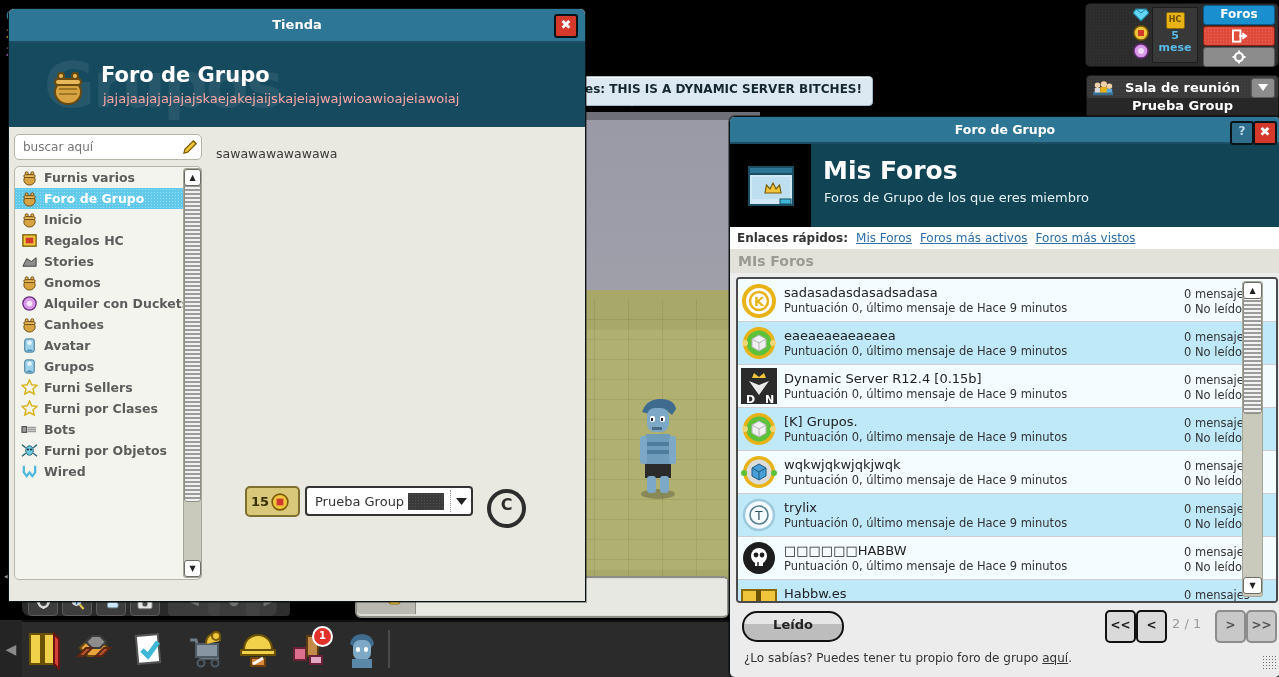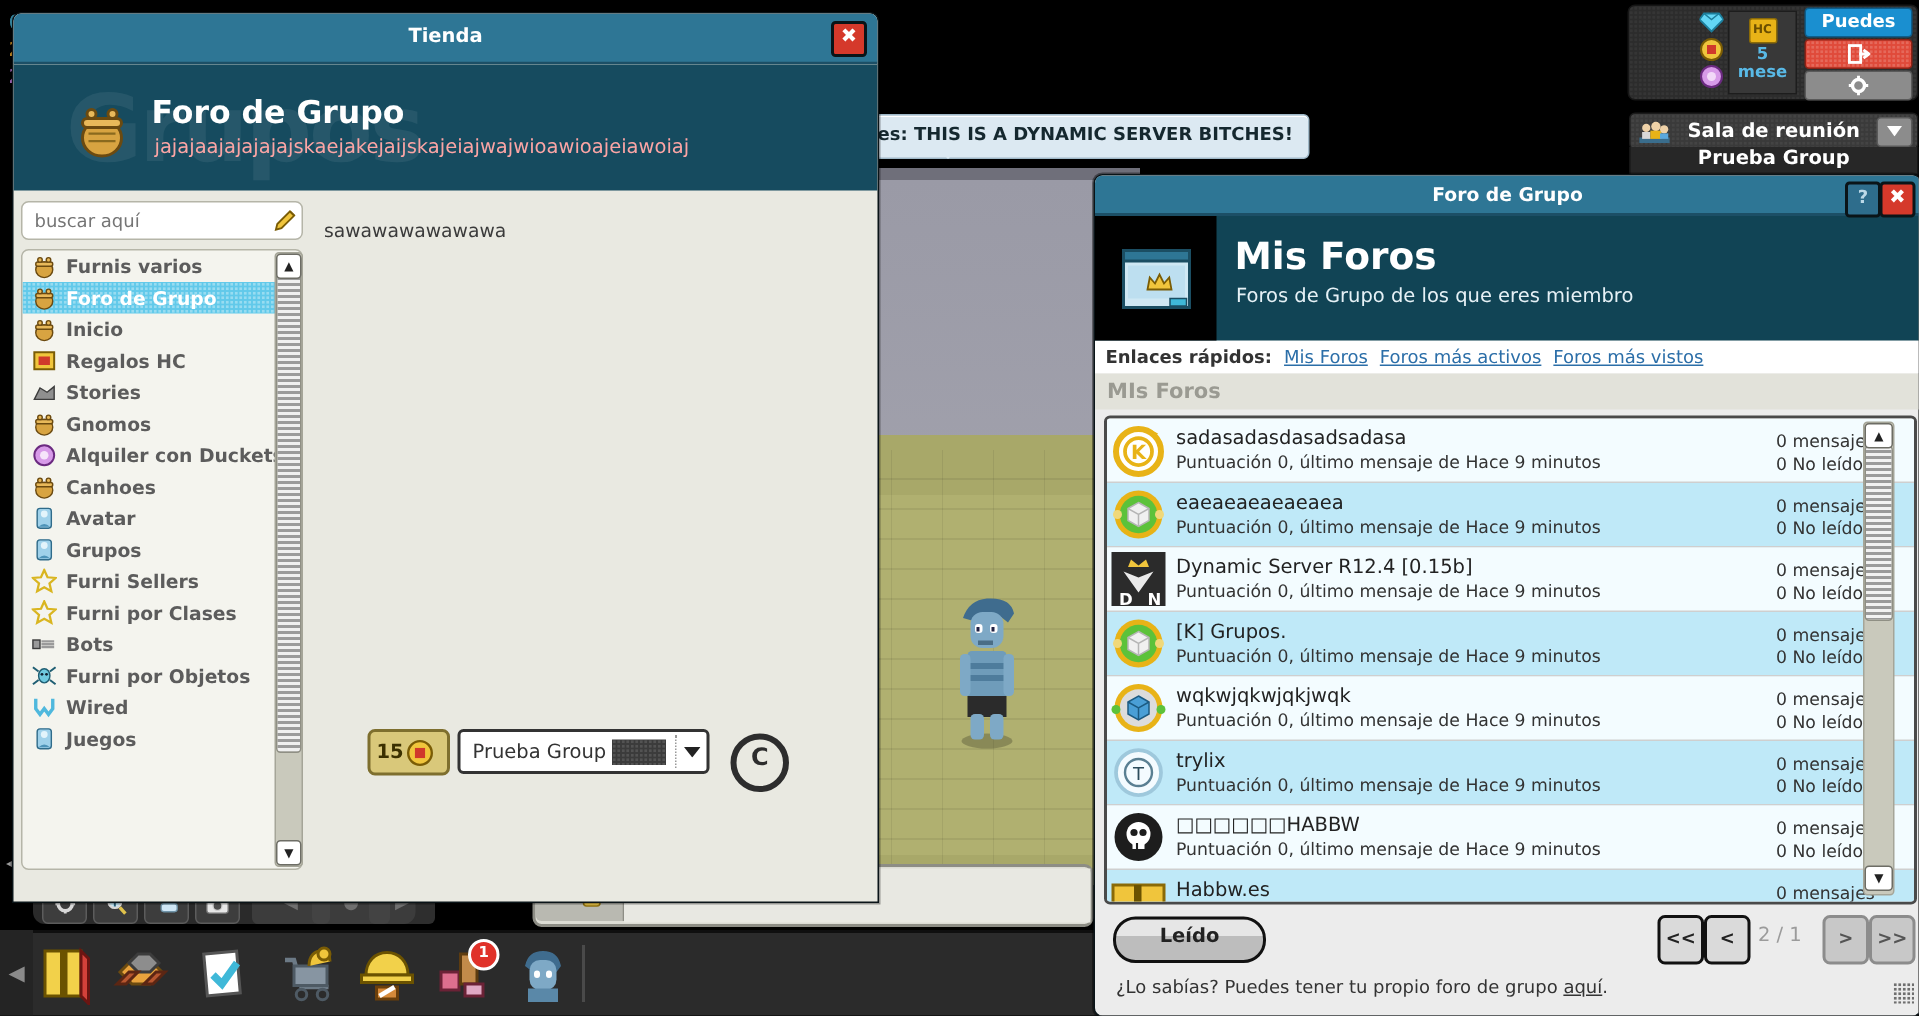--- a/index.html
+++ b/index.html
@@ -372,21 +372,21 @@
 <svg class="abs" style="left:1133px;top:43px" width="16" height="16" viewBox="0 0 16 16">
   <circle cx="8" cy="8" r="7" fill="#d79ae8" stroke="#6b2a80" stroke-width="1.4"></circle>
   <circle cx="8" cy="8" r="3" fill="#f2d9f8"></circle>
 </svg>
 
 <div id="hc-box">
   <div id="hc-badge">HC</div>
   <div id="hc-num">5</div>
   <div id="hc-unit">mese</div>
 </div>
-<div id="btn-ayuda">Puedes</div>
+<div id="btn-ayuda">Foros</div>
 <div id="btn-logout">
   <svg width="15" height="14" viewBox="0 0 16 14">
     <rect x="1" y="1" width="8" height="12" fill="none" stroke="#fff" stroke-width="2"></rect>
     <path d="M8 7h7M11 4l4 3-4 3" stroke="#fff" stroke-width="2" fill="none"></path>
   </svg>
 </div>
 <div id="btn-settings">
   <svg width="14" height="14" viewBox="0 0 16 16">
     <circle cx="8" cy="8" r="4.6" fill="none" stroke="#fff" stroke-width="2.6"></circle>
     <circle cx="8" cy="8" r="1.6" fill="#8c8c8c"></circle>
@@ -553,28 +553,20 @@
           <circle cx="7.4" cy="8" r="1" fill="#123"></circle>
           <circle cx="10.6" cy="8" r="1" fill="#123"></circle>
         </svg>
         <span>Furni por Objetos</span>
       </div>
       <div class="cat-item">
         <svg class="cat-ico" width="17" height="17" viewBox="0 0 18 18">
           <path d="M3 3v7l3 4 3-4 3 4 3-4V3" fill="none" stroke="#4fb8dd" stroke-width="2.4"></path>
         </svg>
         <span>Wired</span>
-      </div>
-      <div class="cat-item">
-        <svg class="cat-ico" width="17" height="17" viewBox="0 0 18 18">
-          <rect x="4" y="2" width="10" height="14" rx="2" fill="#9fd1ea" stroke="#2f6b8a"></rect>
-          <circle cx="9" cy="6" r="2.4" fill="#e3f4fb"></circle>
-          <path d="M5 15q4-4 8 0z" fill="#4d93b8"></path>
-        </svg>
-        <span>Juegos</span>
       </div>
     </div>
 </div>
 <div id="cat-scroll-track"></div>
 <div id="cat-scroll-thumb"></div>
 <div class="scroll-arrow" style="left:184px;top:169px">▲</div>
 <div class="scroll-arrow" style="left:184px;top:560px">▼</div>
 
 <div id="cat-page-text">sawawawawawawa</div>
 

